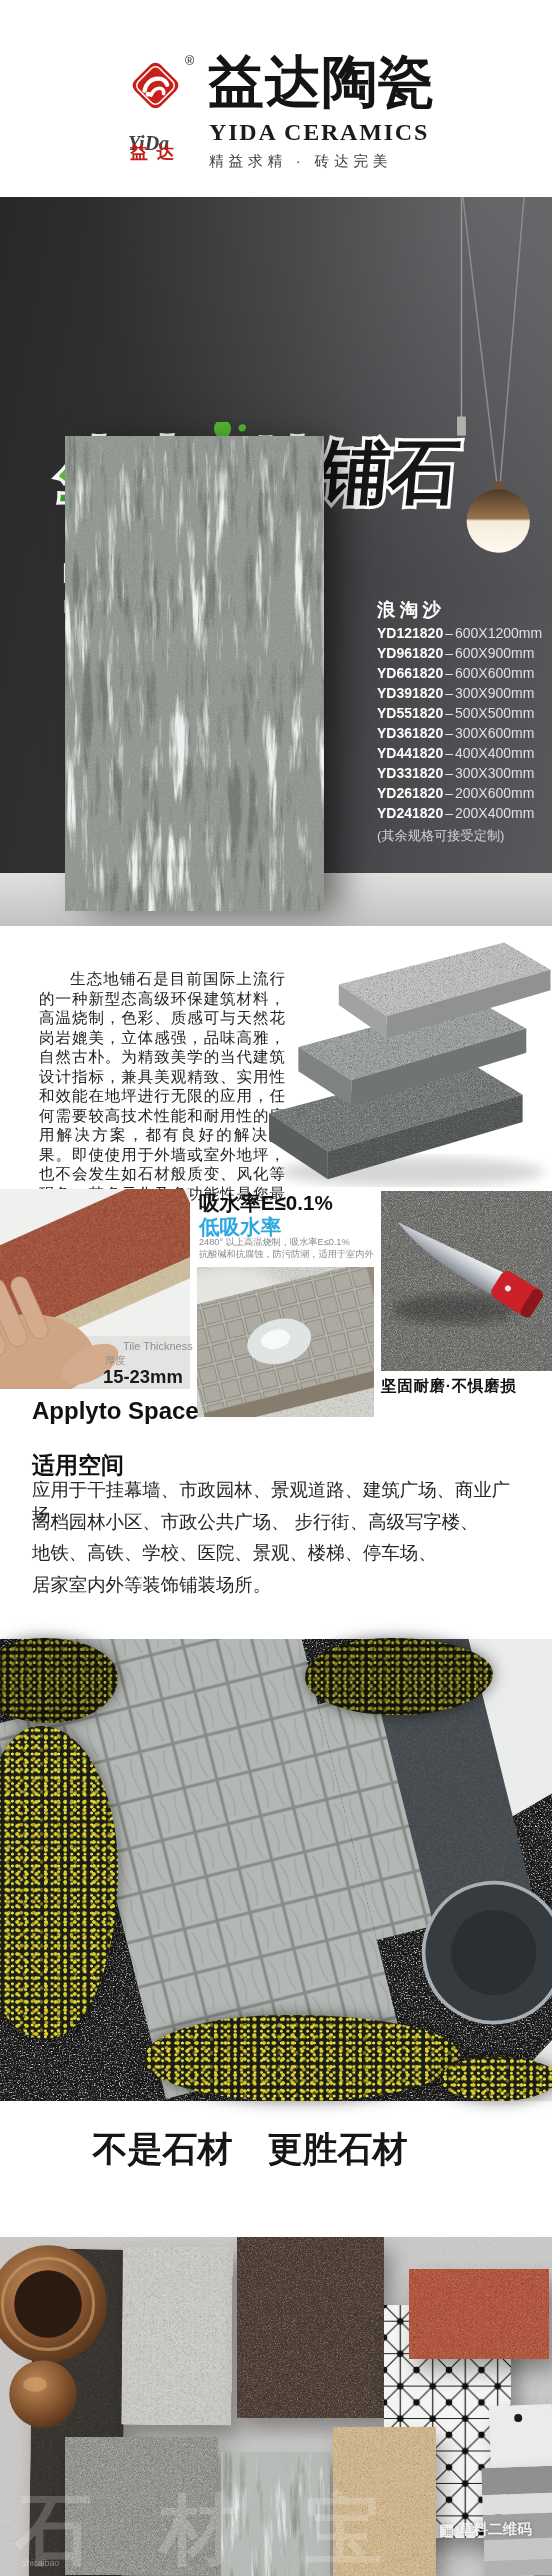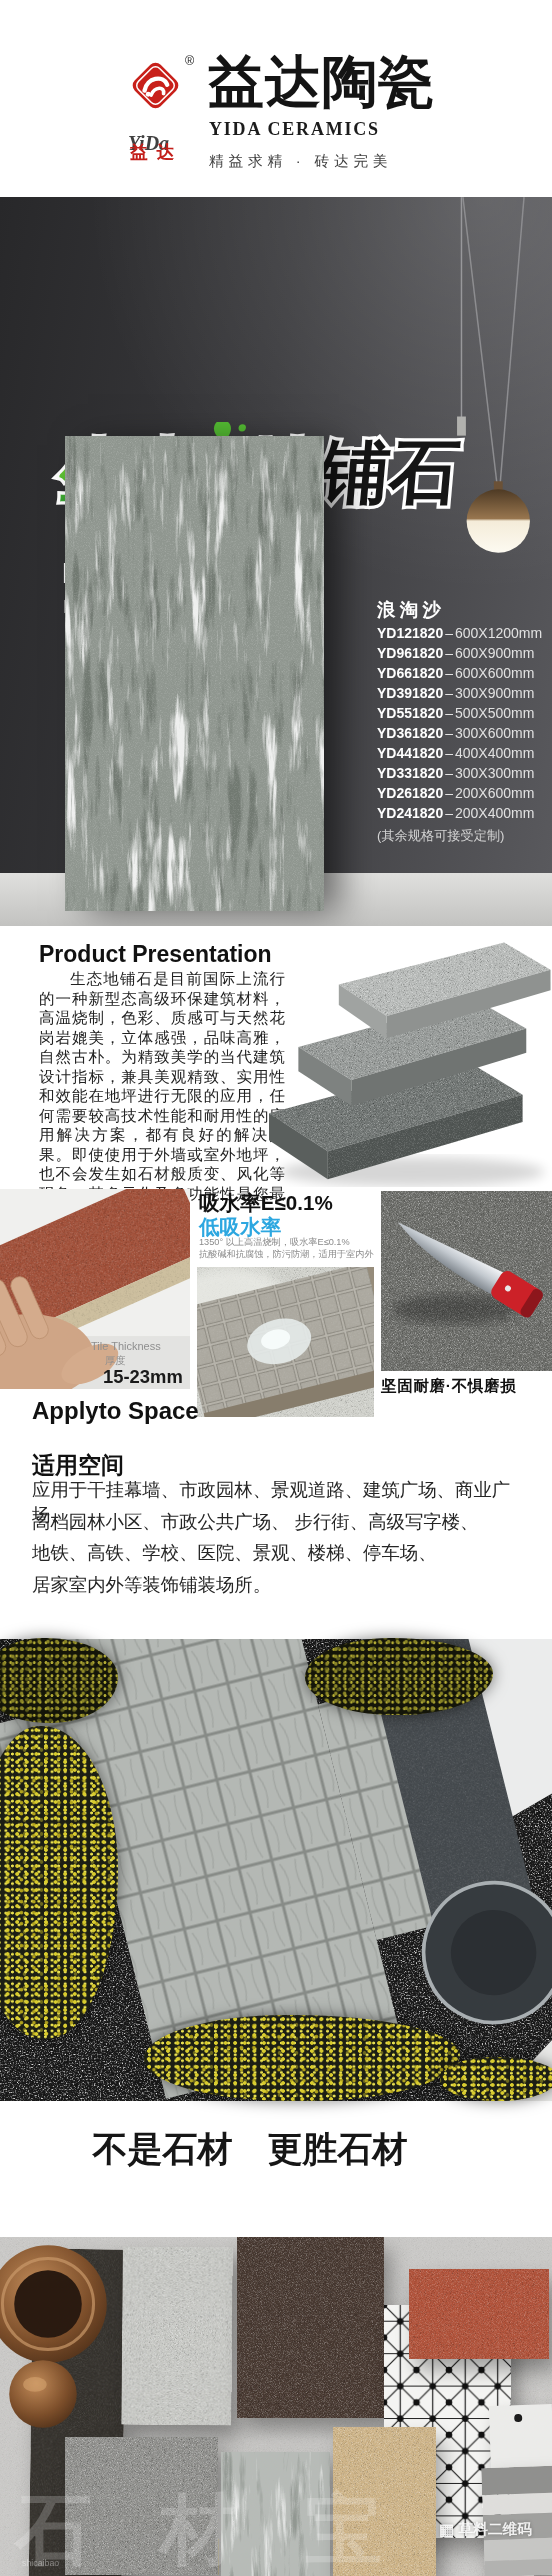--- a/index.html
+++ b/index.html
@@ -7,21 +7,21 @@
         font-family:"Liberation Sans",sans-serif;color:#111;}
   .abs{position:absolute;}
   svg.tex{position:absolute;left:0;top:0;width:100%;height:100%;display:block;}
   .ph,.tile{position:absolute;overflow:hidden;}
   .tile{box-shadow:7.4px 11.8px 19px rgba(0,0,0,.35);}
 
   
   .hdr-brand{position:absolute;left:208px;top:54px;font-size:56px;font-weight:900;
              letter-spacing:0.7px;color:#141414;line-height:1;}
   .hdr-en{position:absolute;left:209px;top:119px;font-family:"Liberation Serif",serif;
-          font-size:18px;font-weight:bold;letter-spacing:1.8px;color:#1c1c1c;}
+          font-size:24px;font-weight:bold;letter-spacing:1.8px;color:#1c1c1c;}
   .hdr-tag{position:absolute;left:209px;top:152px;font-size:14.7px;font-weight:500;
            letter-spacing:4.8px;color:#3f3f3f;}
   .hdr-reg{position:absolute;left:185px;top:54px;font-size:12.5px;color:#222;}
   .logo-script{position:absolute;left:128px;top:132px;font-family:"Liberation Serif",serif;
                font-style:italic;font-weight:bold;font-size:20px;color:#404040;}
   .logo-cn{position:absolute;left:130px;top:140px;font-size:17.7px;font-weight:900;
            letter-spacing:8.8px;color:#c31f1a;}
 
   
   .hero{position:absolute;left:0;top:197px;width:552px;height:729px;overflow:hidden;
@@ -48,21 +48,21 @@
   .prod-row{display:flex;align-items:baseline;gap:2px;height:20px;font-size:14px;color:#e2e2e2;}
   .prod-row b{color:#ffffff;font-weight:bold;}
   .prod-note{position:absolute;left:377px;top:630px;font-size:13.2px;color:#d3d3d3;}
 
   
   .pres-h{position:absolute;left:39px;top:941px;font-size:23px;font-weight:bold;color:#111;}
   .pres-p{position:absolute;left:39px;top:969px;width:246px;font-size:15.5px;line-height:19.5px;
           color:#222;text-align:justify;text-indent:31px;}
 
   
-  .th-en{position:absolute;left:91px;top:1340px;font-size:11px;color:#8f8f8f;text-align:right;}
+  .th-en{position:absolute;left:123px;top:1340px;font-size:11px;color:#8f8f8f;text-align:right;}
   .th-cn{position:absolute;left:105px;top:1354px;font-size:10.3px;color:#8f8f8f;}
   .th-val{position:absolute;left:103px;top:1366px;font-size:18.4px;font-weight:bold;color:#1a1a1a;}
   .abs-title{position:absolute;left:199px;top:1189px;font-size:20.6px;font-weight:bold;color:#111;}
   .abs-sub{position:absolute;left:199px;top:1213px;font-size:20.6px;font-weight:bold;color:#2da7e0;}
   .abs-d1{position:absolute;left:199px;top:1236px;font-size:9.2px;color:#8a8a8a;}
   .abs-d2{position:absolute;left:199px;top:1248px;font-size:9.2px;color:#8a8a8a;}
   .dur-cap{position:absolute;left:381px;top:1376px;font-size:15.5px;font-weight:bold;
            letter-spacing:0.7px;color:#111;}
 
   
@@ -286,21 +286,20 @@
         </div>
       <div class="prod-row">
           <b>YD241820</b>
           <span>–</span>
           <span>200X400mm</span>
         </div>
     </div>
     <div class="prod-note">(其余规格可接受定制)</div>
   </div>
 
-  <div class="pres-h">Product Presentation</div>
   <div class="pres-p">生态地铺石是目前国际上流行的一种新型态高级环保建筑材料，高温烧制，色彩、质感可与天然花岗岩媲美，立体感强，品味高雅，自然古朴。为精致美学的当代建筑设计指标，兼具美观精致、实用性和效能在地坪进行无限的应用，任何需要较高技术性能和耐用性的应用解决方案，都有良好的解决效果。即使使用于外墙或室外地坪，也不会发生如石材般质变、风化等现象，其多元化及多功能性是您最好的选择。</div>
 
   <svg class="abs" style="left:269px;top:929px;" width="283" height="258" viewBox="0 0 385 350">
     <ellipse cx="195" cy="330" rx="180" ry="20" fill="#000" opacity="0.16" filter="url(#blur8)"></ellipse>
 
     <g>
       <polygon points="0,250 268,178 345,225 80,302" fill="#6f7472"></polygon>
       <polygon points="0,250 268,178 345,225 80,302" fill="#fff" filter="url(#fw)" opacity=".45"></polygon>
       <polygon points="0,250 268,178 345,225 80,302" fill="#000" filter="url(#fb)" opacity=".5"></polygon>
       <polygon points="80,302 345,225 345,262 80,340" fill="#4e5351"></polygon>
@@ -345,21 +344,21 @@
       </g>
       <ellipse cx="122" cy="238" rx="42" ry="22" fill="#d4ab8c" transform="rotate(-28 122 238)"></ellipse>
     </svg>
   </div>
   <div class="th-en">Tile Thickness</div>
   <div class="th-cn">厚度</div>
   <div class="th-val">15-23mm</div>
 
   <div class="abs-title">吸水率E≤0.1%</div>
   <div class="abs-sub">低吸水率</div>
-  <div class="abs-d1">1350° 以上高温烧制，吸水率E≤0.1%</div>
+  <div class="abs-d1">2480° 以上高温烧制，吸水率E≤0.1%</div>
   <div class="abs-d2">抗酸碱和抗腐蚀，防污防潮，适用于室内外</div>
   <div class="ph" style="left:197px;top:1267px;width:177px;height:150px;">
     <svg class="tex" viewBox="0 0 240 204" preserveAspectRatio="none">
       <rect width="240" height="204" fill="#cfd0ca"></rect>
       <rect width="240" height="204" fill="#fff" filter="url(#fw)" opacity=".4"></rect>
       <rect width="240" height="204" fill="#000" filter="url(#fb)" opacity=".3"></rect>
       <ellipse cx="45" cy="42" rx="75" ry="42" fill="#e9eae5" opacity=".85" filter="url(#blur8)"></ellipse>
       <g transform="translate(125,106) rotate(-14)">
         <rect x="-135" y="-84" width="280" height="160" fill="url(#gridSq)"></rect>
         <rect x="-135" y="-84" width="280" height="160" fill="#fff" filter="url(#fw)" opacity=".15"></rect>

